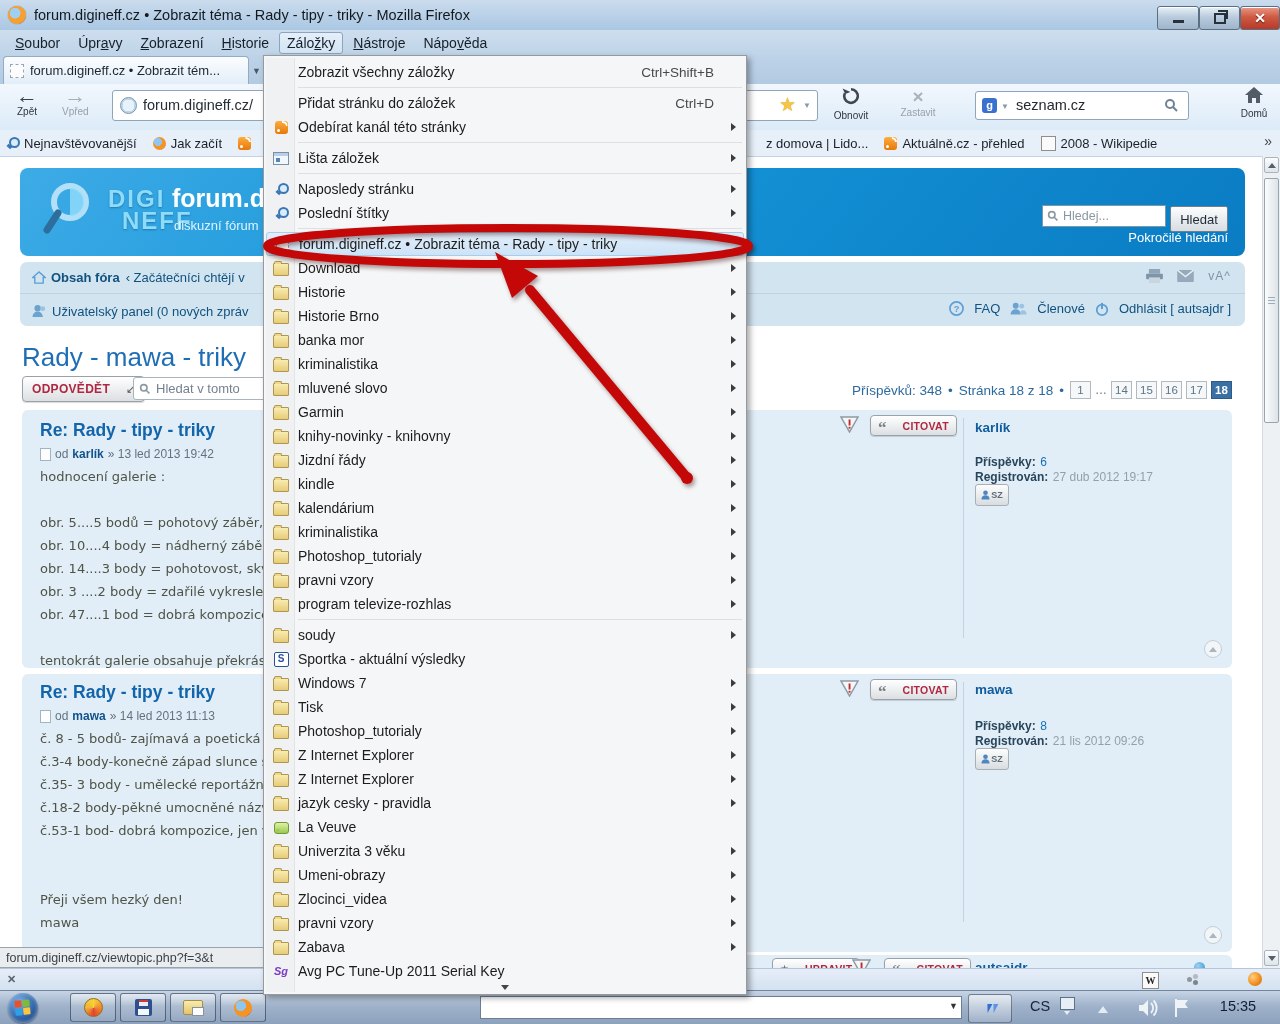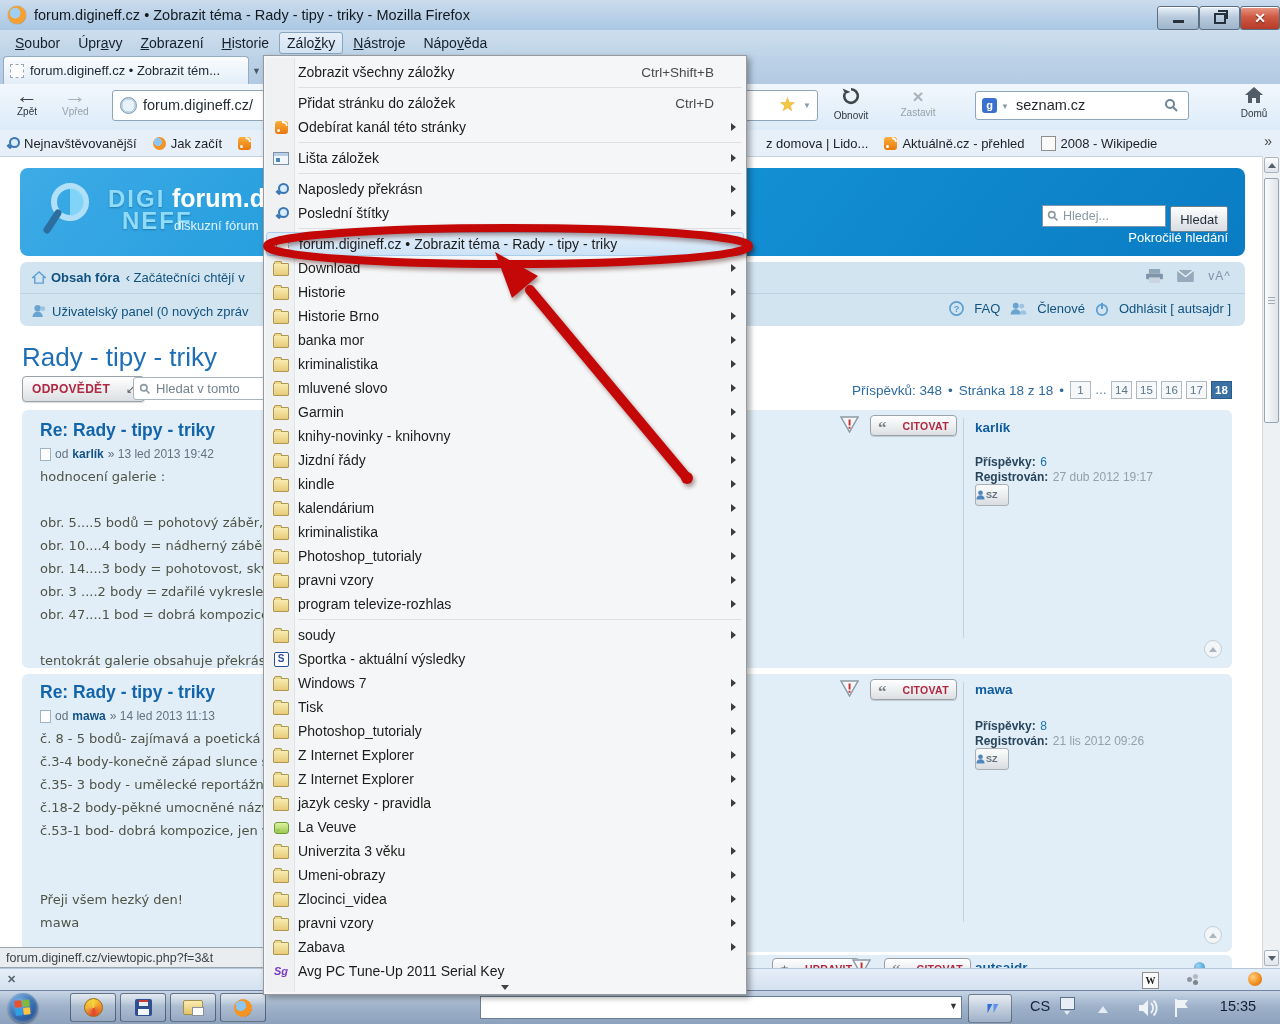--- a/index.html
+++ b/index.html
@@ -113,21 +113,21 @@
   .post{background:#e2eef7;border-radius:6px;}
   .post-title{font-size:17.5px;font-weight:bold;color:#1264ab;}
   .byline{font-size:12px;color:#62727f;display:flex;align-items:center;gap:4px;}
   .byline b{color:#105289;}
   .pbody{font-family:"DejaVu Sans",sans-serif;font-size:13px;line-height:23px;color:#4e5346;white-space:pre-line;}
   .vline{position:absolute;width:1px;background:#c2d4e2;}
   .uname{font-size:13.5px;font-weight:bold;color:#0f5c9e;}
   .plabel{font-size:12px;color:#28455b;font-weight:bold;}
   .pval-blue{font-size:12px;color:#1572b6;}
   .pval-gray{font-size:12px;color:#94a0a9;}
-  .szbtn{width:32px;height:20px;display:inline-flex;align-items:center;gap:1px;
+  .szbtn{width:32px;height:20px;display:inline-flex;align-items:center;justify-content:center;gap:1px;
     background:linear-gradient(#fdfdfd,#d9dde0);border:1px solid #a8b0b6;border-radius:3px;font-size:9px;color:#5f6e7a;font-weight:bold;}
   .warn{width:19px;height:17px;position:relative;}
   .upcircle{width:16px;height:16px;border-radius:50%;background:#f3f6f8;border:1px solid #c3cdd4;display:flex;align-items:center;justify-content:center;}
   .upcircle:after{content:"";border:4px solid transparent;border-bottom:5px solid #aab5bd;margin-top:-4px;}
   .cit-btn{height:19px;padding:0 7px;}
   .cit-btn .btn-red-text{font-size:10.5px;}
   .bluedot{width:11px;height:11px;border-radius:50%;background:radial-gradient(circle at 35% 35%,#9fd2f2,#2d8dd0);}
 
   
   .sbar{left:1262px;top:156px;width:17px;height:812px;background:#eef1f4;border-left:1px solid #d4dade;}
@@ -369,21 +369,21 @@
         <span class="blue-sm">Členové</span>
         <svg width="14" height="14" viewBox="0 0 16 16">
             <circle cx="8" cy="9" r="6" fill="none" stroke="#5c9fd4" stroke-width="2"></circle>
             <path d="M8 1v7" stroke="#5c9fd4" stroke-width="2.4"></path>
           </svg>
         <span class="blue-sm">Odhlásit [ autsajdr ]</span>
       </span>
     </div>
   </div>
 
-  <div class="abs page-title">Rady - tipy - triky</div>
+  <div class="abs page-title">Rady - mawa - triky</div>
   <div class="abs btn reply-btn">
     <span class="btn-red-text">ODPOVĚDĚT</span>
     <span style="font-size:11px;color:#555;">↙</span>
   </div>
   <div class="abs tsearch">
     <svg width="12" height="12" viewBox="0 0 15 15">
         <circle cx="6" cy="6" r="4" fill="none" stroke="#8b98a3" stroke-width="2"></circle>
         <path d="M9 9l4 4" stroke="#8b98a3" stroke-width="2"></path>
       </svg>
     <span>Hledat v tomto</span>
@@ -612,21 +612,21 @@
             <span class="icon-toolbar"></span>
           </span>
           <span class="mlabel">Lišta záložek</span>
           <span class="marrow"></span>
         </div>
         <div class="msep"></div>
         <div class="mrow">
           <span class="micon">
             <span class="icon-lens"></span>
           </span>
-          <span class="mlabel">Naposledy překrásn</span>
+          <span class="mlabel">Naposledy stránku</span>
           <span class="marrow"></span>
         </div>
         <div class="mrow">
           <span class="micon">
             <span class="icon-lens"></span>
           </span>
           <span class="mlabel">Poslední štítky</span>
           <span class="marrow"></span>
         </div>
         <div class="msep"></div>

